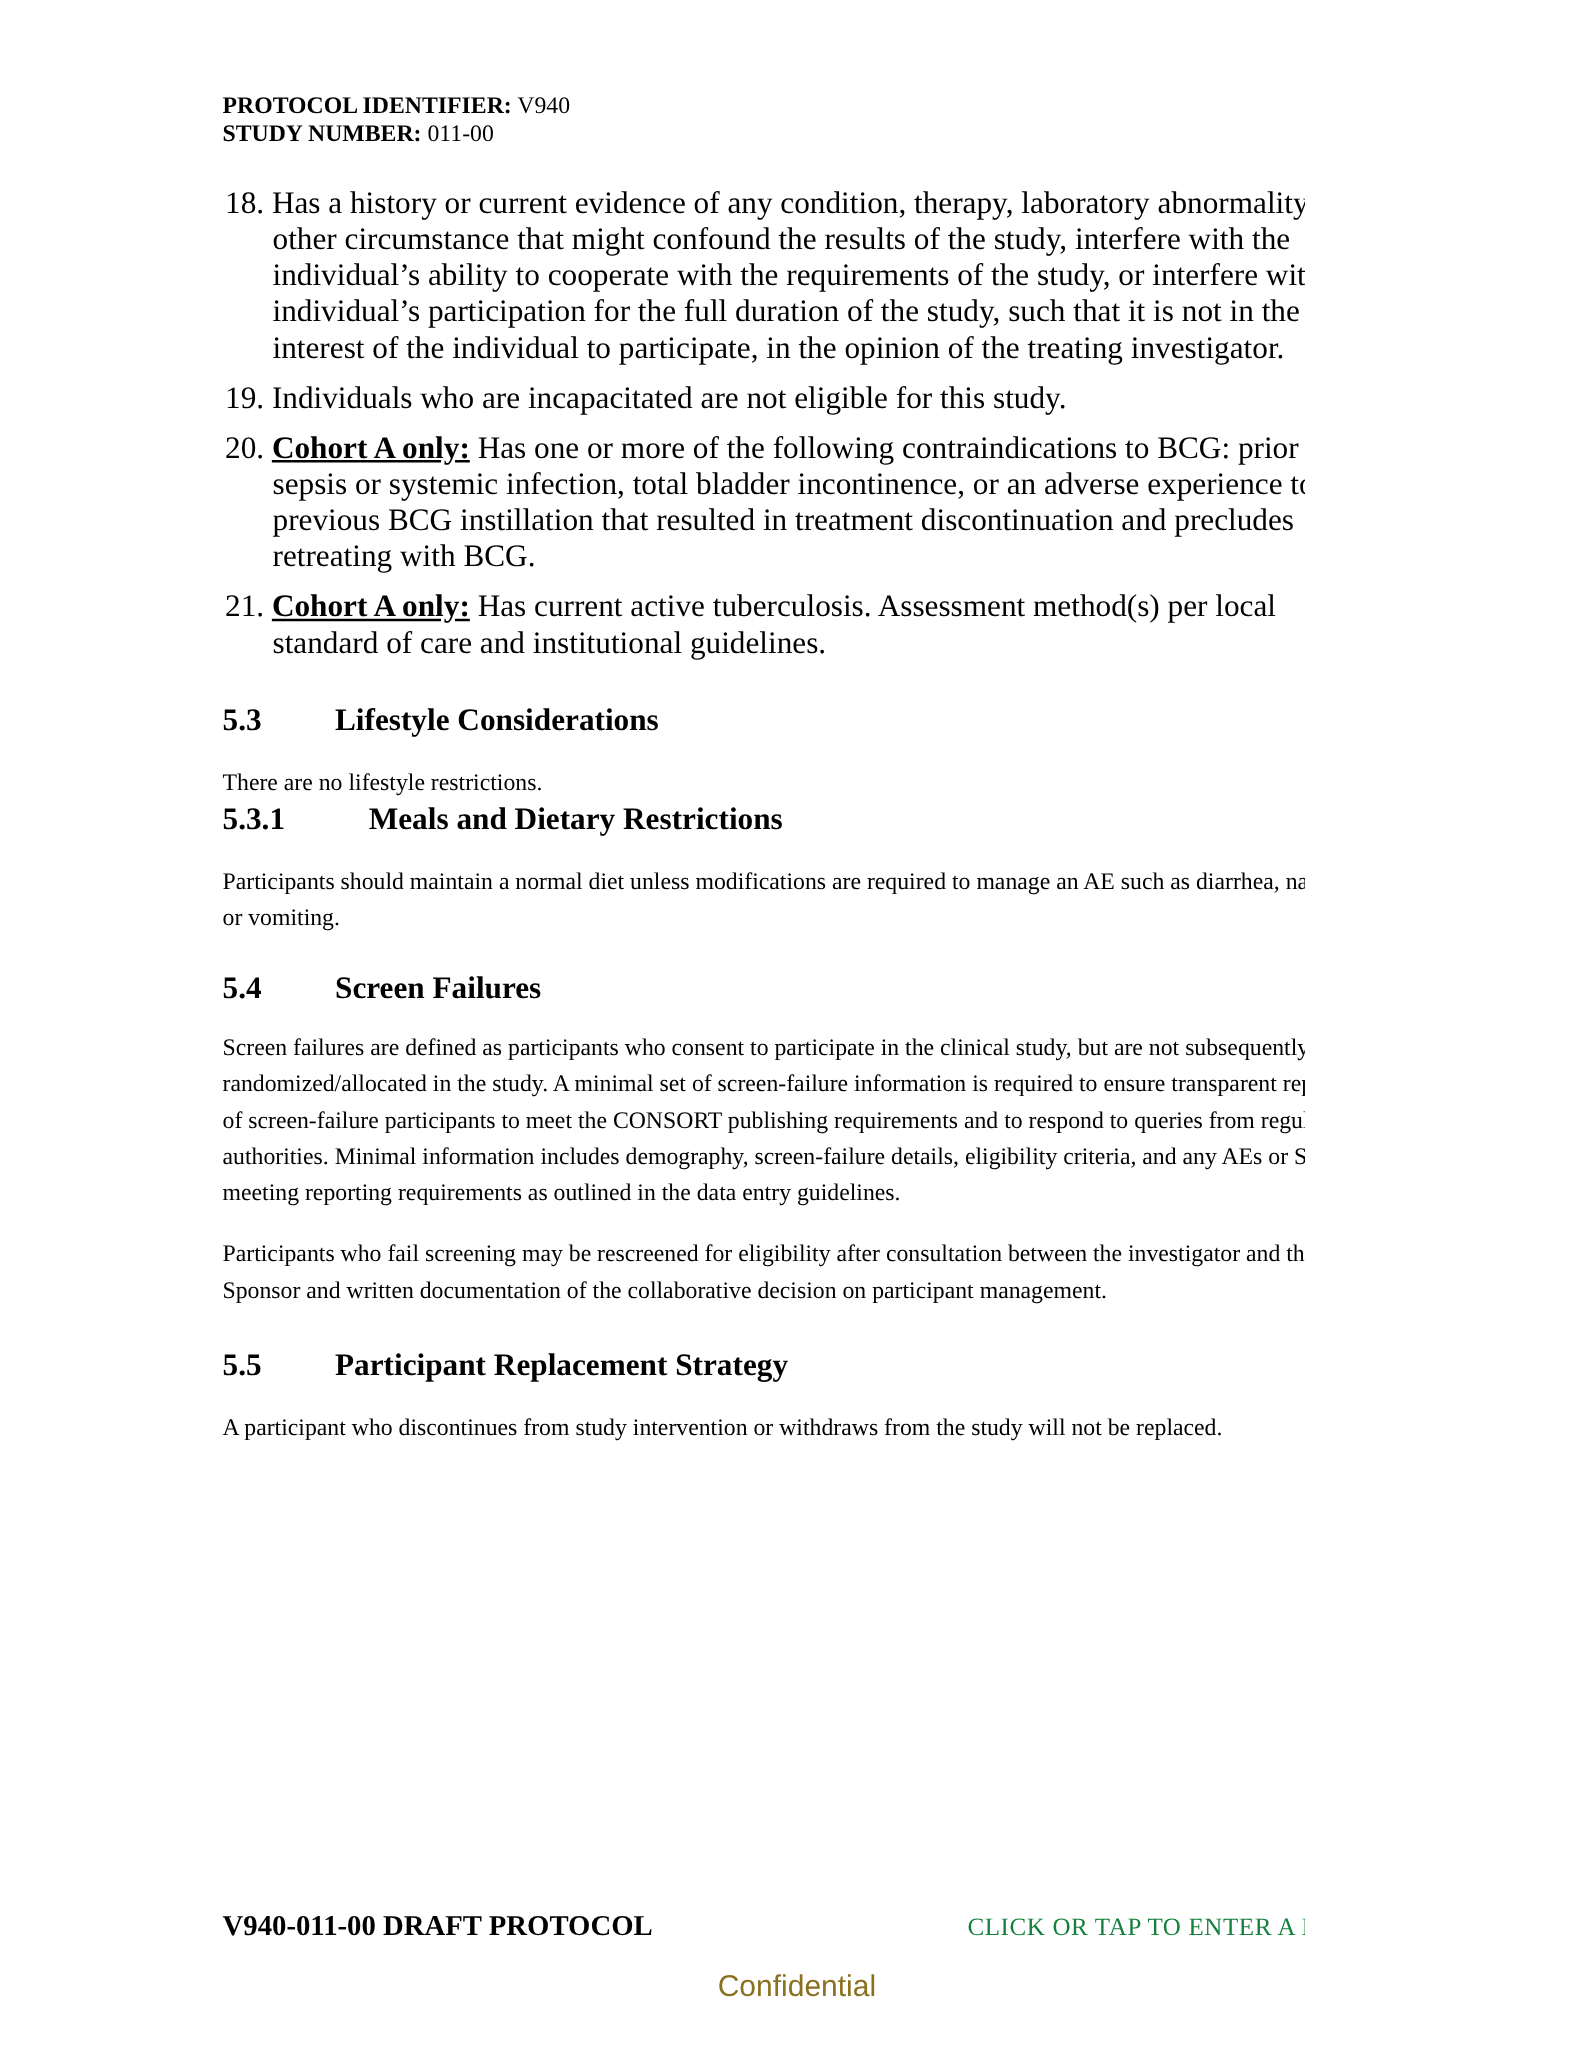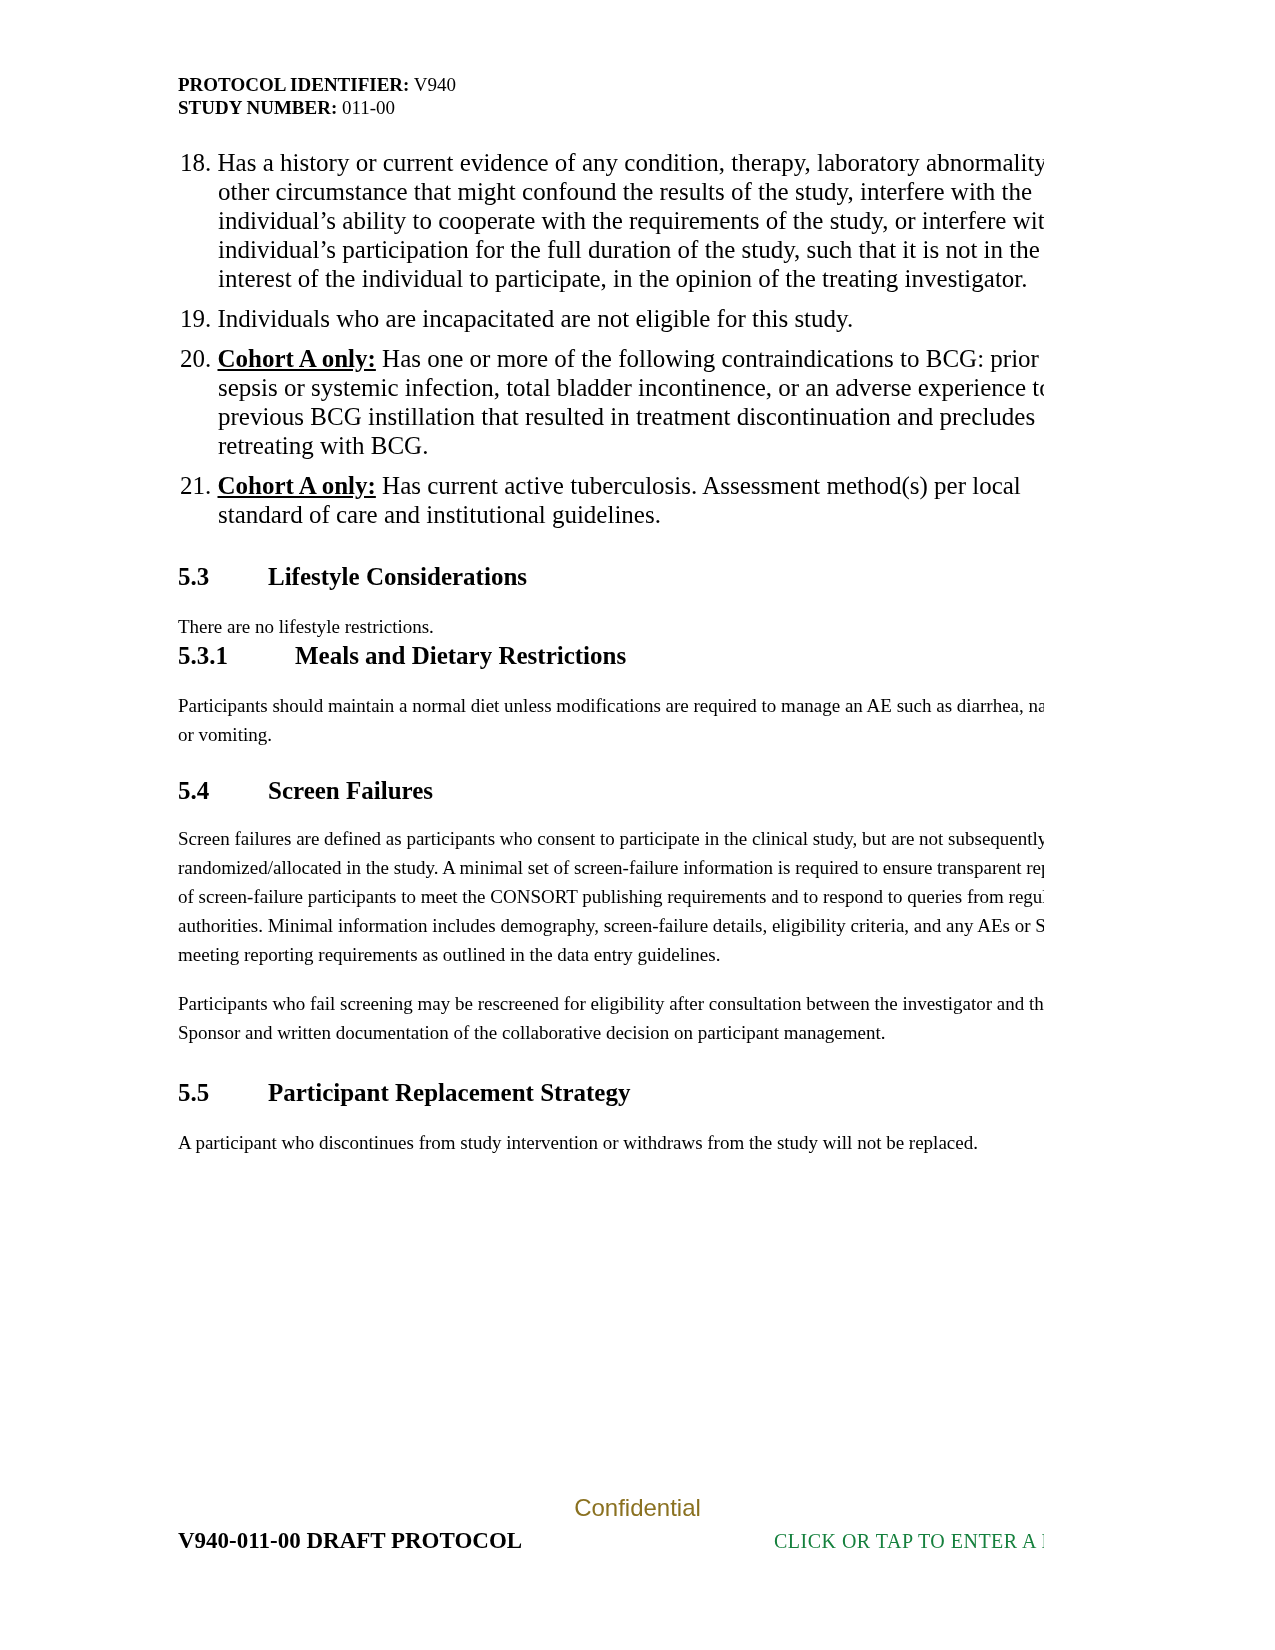--- a/index.html
+++ b/index.html
@@ -81,21 +81,21 @@
     color: #000000;
   }
   .footer-date {
     font-size: 20px;
     color: #15803d;
     letter-spacing: 0.5px;
   }
   .footer-confidential {
     position: absolute;
     left: 0;
-    top: 1494px;
+    top: 1576px;
     width: 1275px;
     text-align: center;
     font-family: "Liberation Sans", "DejaVu Sans", sans-serif;
     font-size: 24px;
     color: #8a7120;
   }
 </style>
 </head>
 <body>
 

